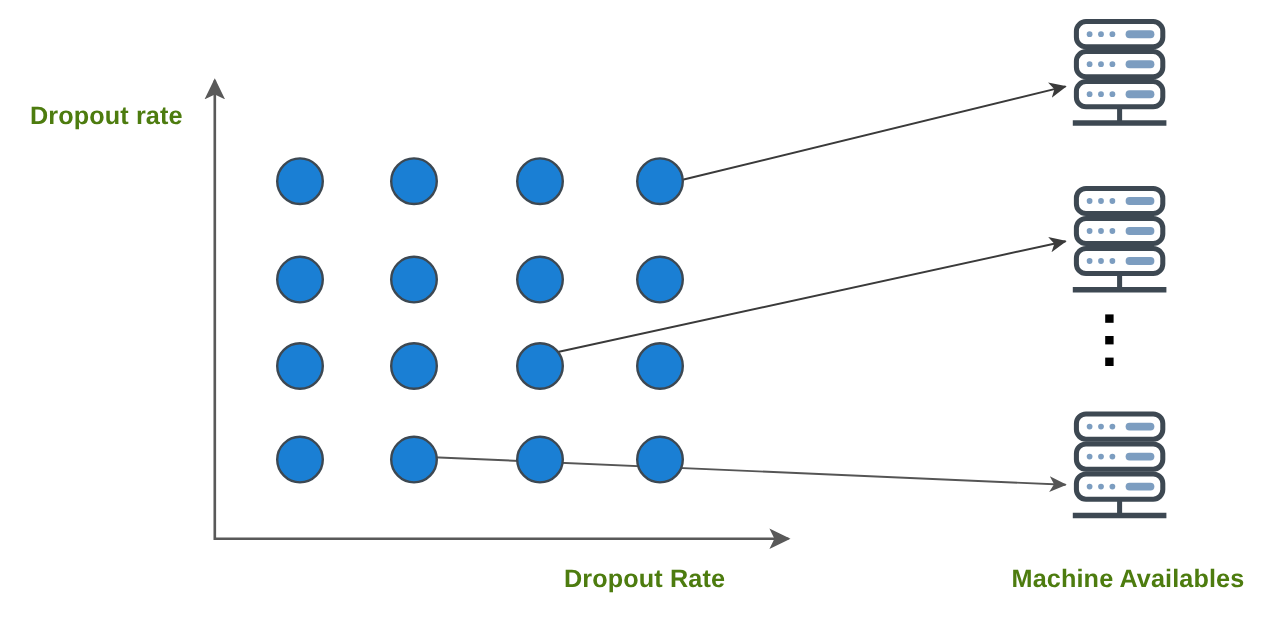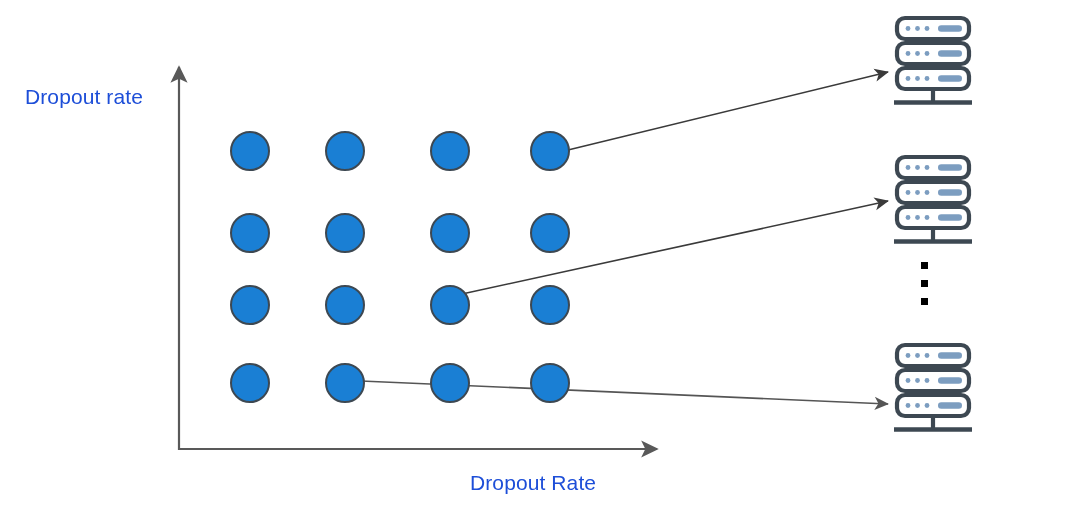--- a/index.html
+++ b/index.html
@@ -22,23 +22,24 @@
     position: absolute;
     left: 0;
     top: 0;
     width: 1069px;
     height: 516px;
   }
   .axis-label {
     position: absolute;
     font-family: "Liberation Sans", sans-serif;
     font-size: 21px;
-    color: #1d4ed8;
+    color: #4d7c0f;
     white-space: nowrap;
     letter-spacing: 0.1px;
+    font-weight: bold;
   }
   #label-dropout {
     left: 25px;
     top: 85px;
   }
   #label-learning {
     left: 470px;
     top: 471px;
   }
   #label-machines {
@@ -154,14 +155,15 @@
         <rect x="921" y="262" width="7" height="7" fill="#000000"></rect>
         <rect x="921" y="280" width="7" height="7" fill="#000000"></rect>
         <rect x="921" y="298" width="7" height="7" fill="#000000"></rect>
       </g>
   </svg>
 
   <div class="axis-label" id="label-dropout">Dropout rate</div>
 
   <div class="axis-label" id="label-learning">Dropout Rate</div>
 
+  <div class="axis-label" id="label-machines">Machine Availables</div>
 
 </div>
 
 </body></html>

